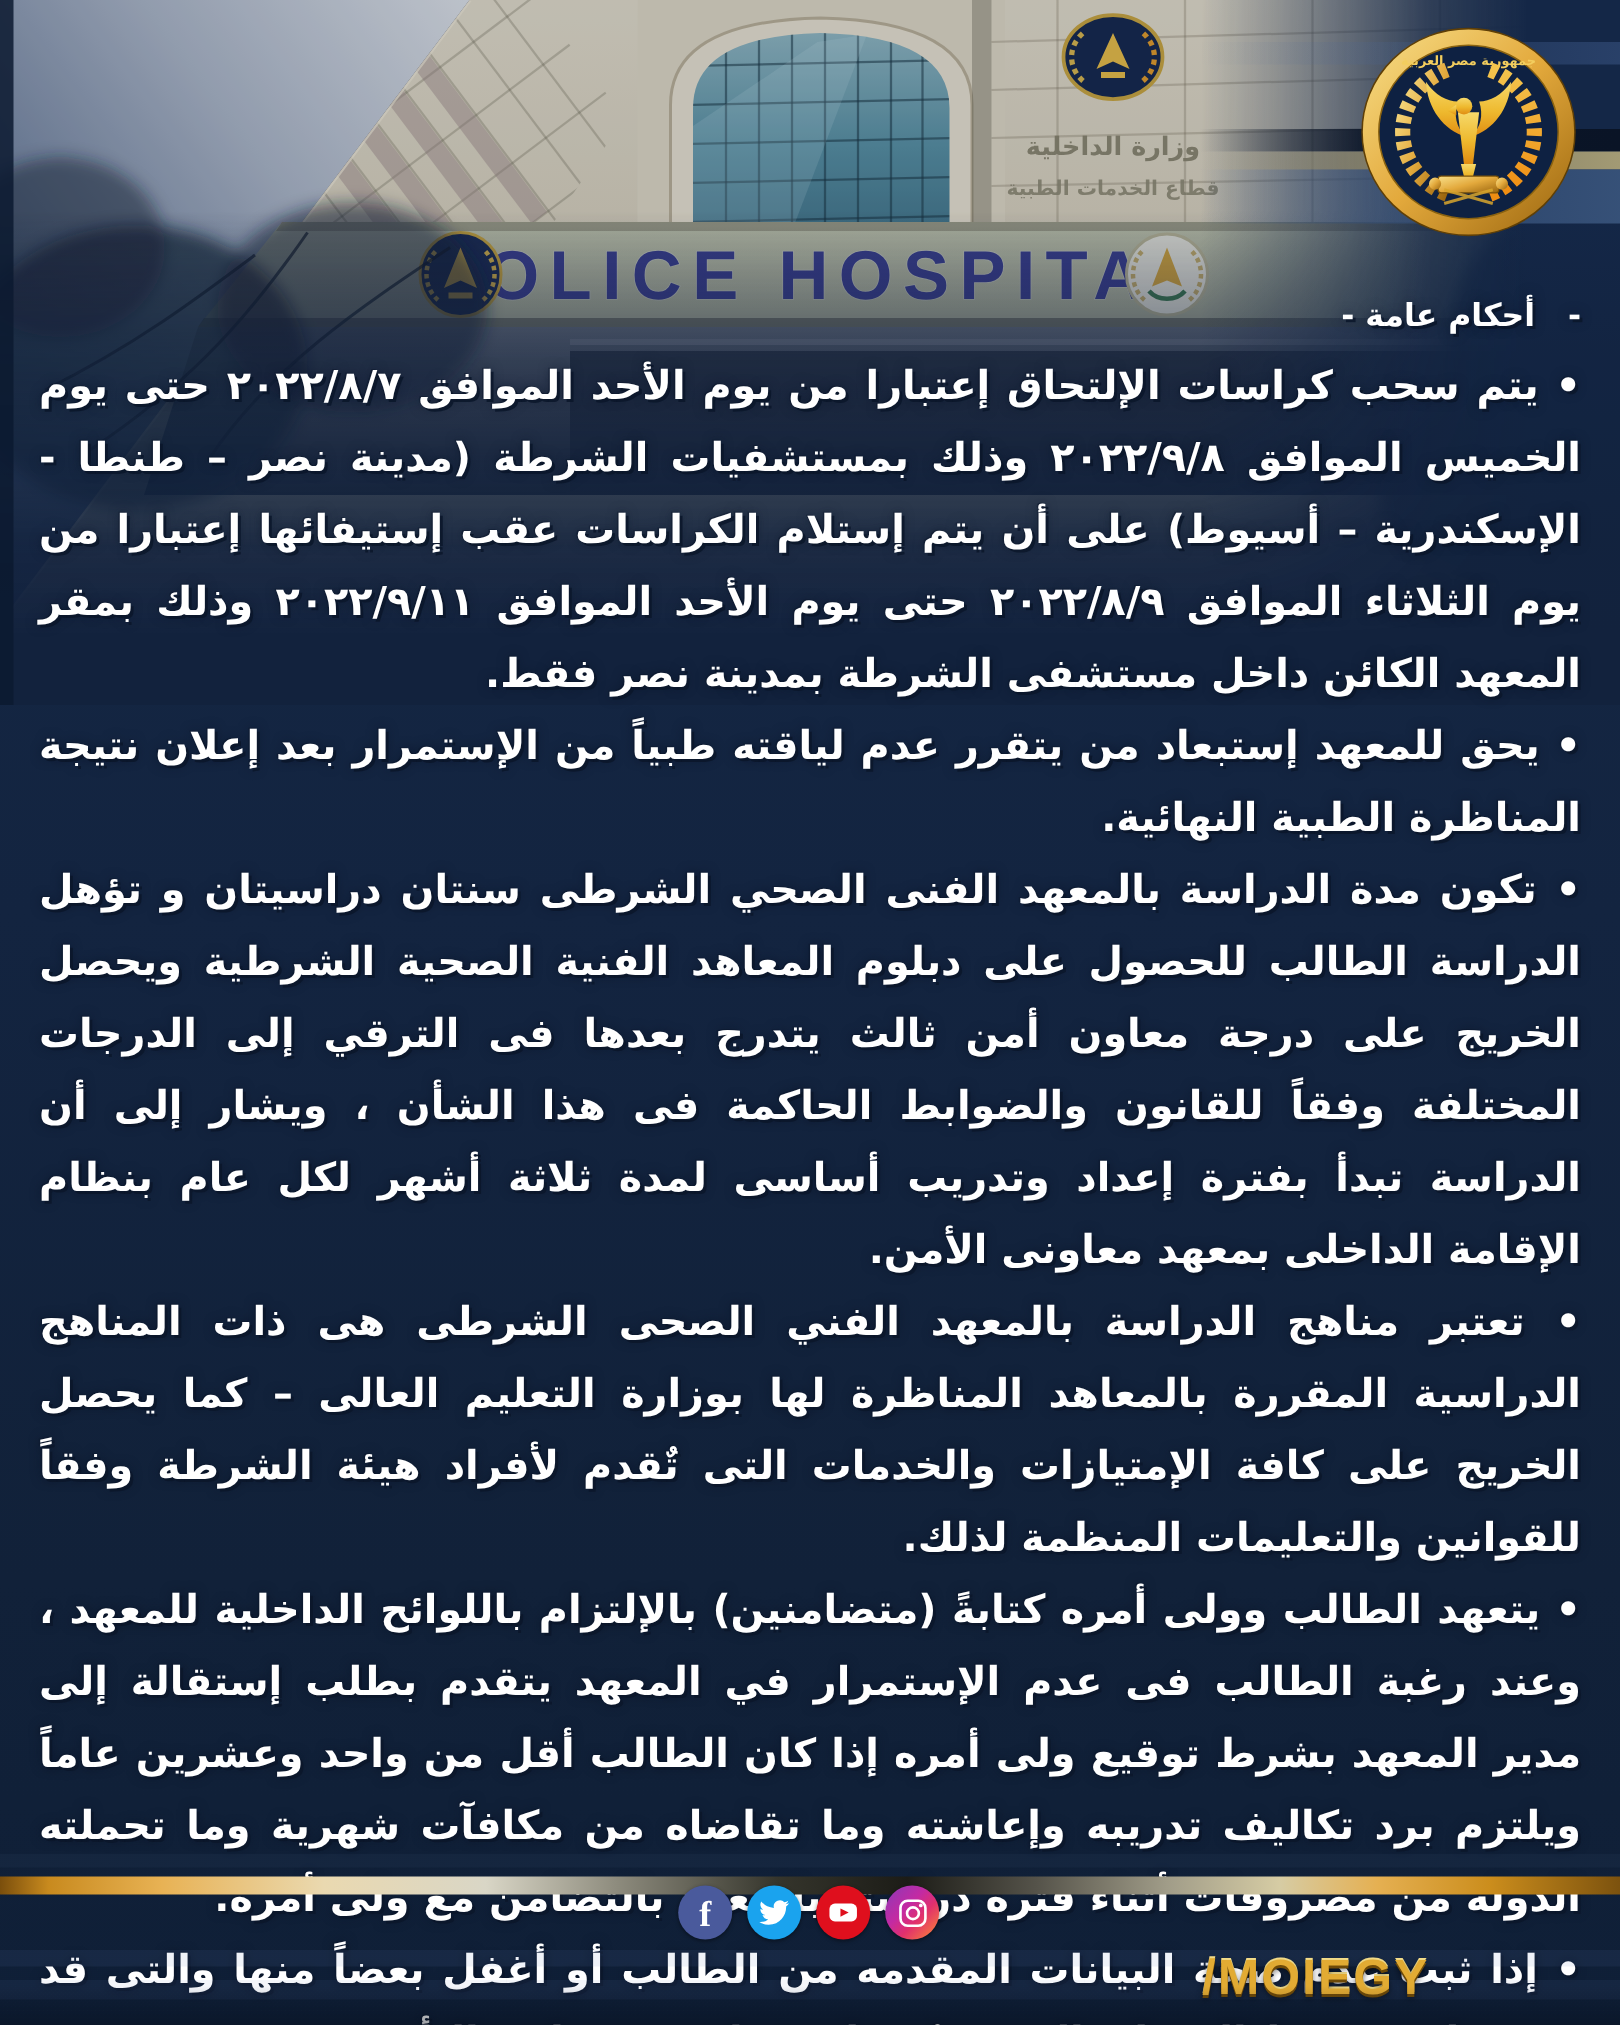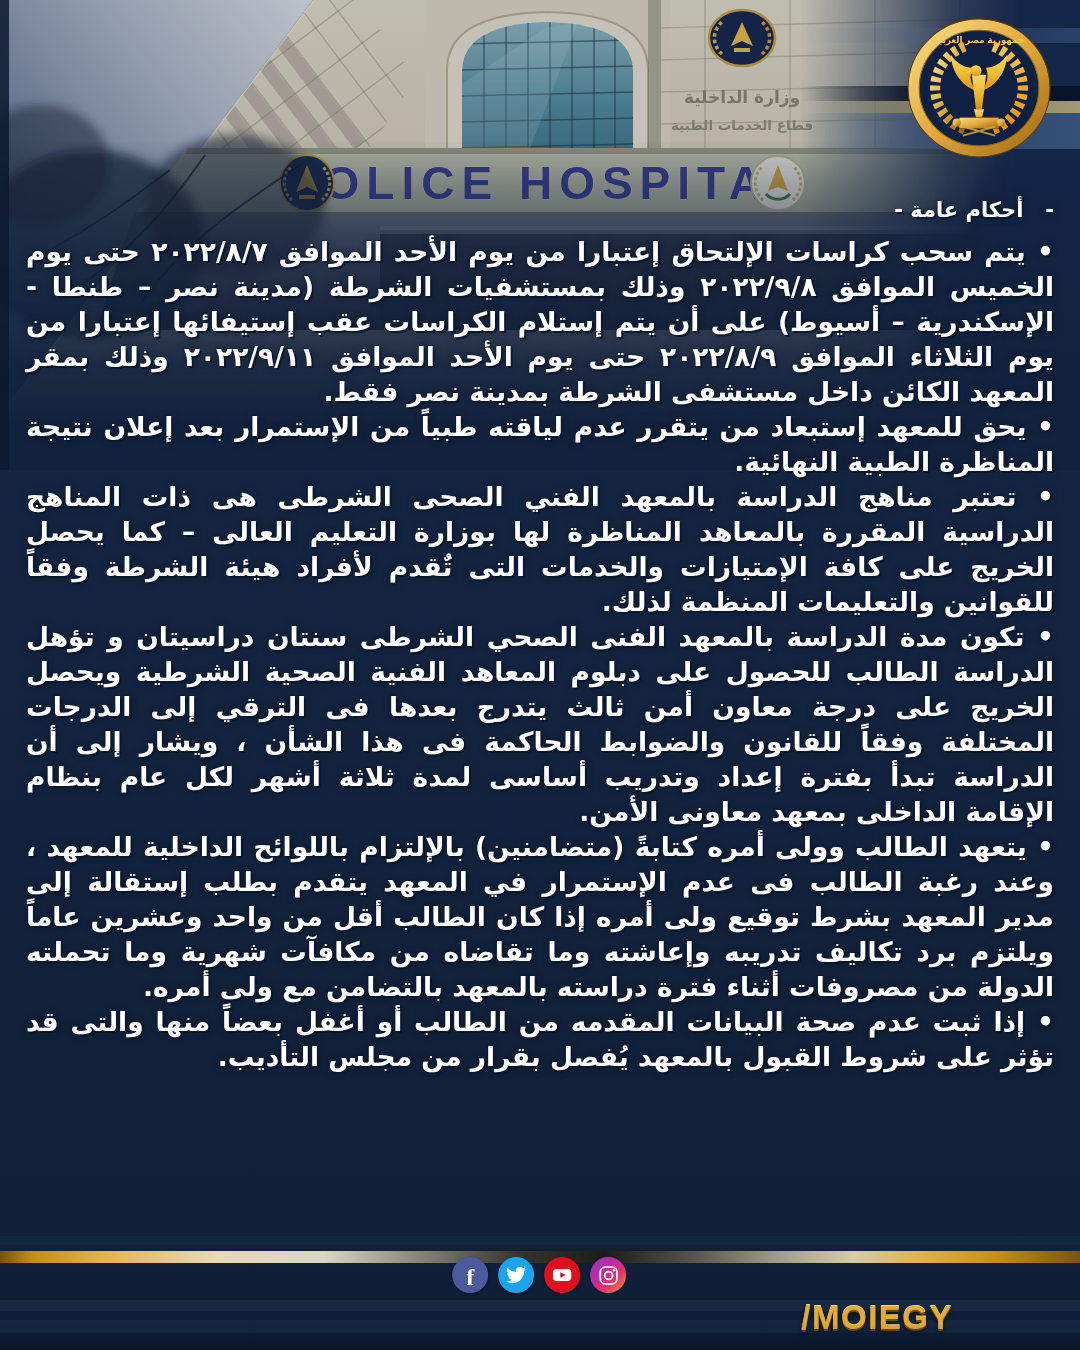--- a/index.html
+++ b/index.html
@@ -19,21 +19,21 @@
     position:absolute; top:198px; right:26px; left:26px; direction:rtl;
     color:#ffffff;
   }
   .heading {
     font-size:21px; font-weight:bold; text-align:right; letter-spacing:0;
     text-shadow:2px 2px 0 rgba(11,22,42,.85), 0 0 8px rgba(8,18,36,.6);
     margin-bottom:12px; padding-left:4px;
   }
   .provisions { margin-top:2px; }
   .provisions p {
-    font-size:26.5px; font-weight:bold; line-height:35px;
+    font-size:26.5px; font-weight:bold; line-height:48px;
     text-align:justify; text-justify:inter-word;
     text-shadow:2px 2px 0 rgba(11,22,42,.85), -1px -1px 0 rgba(11,22,42,.45), 0 0 7px rgba(8,18,36,.55);
   }
   
   .footer-stripe {
     position:absolute; top:1251px; left:0; width:1080px; height:12px;
     background:linear-gradient(90deg,
       #7a4e0c 0%, #c88a1e 3%, #e8b254 10%, #ead9b0 20%, #d9d6c6 30%,
       #8e8c7e 38%, #35352c 48%, #1c1c17 56%, #55534a 64%, #a09c88 72%,
       #d6cca4 79%, #e5b052 85%, #cb8d1c 92%, #7c520e 100%);
@@ -318,22 +318,22 @@
       </g>
     </svg>
   </div>
 
   <div class="content">
     <div class="heading">-&nbsp;&nbsp; أحكام عامة -</div>
     <div class="provisions" dir="rtl">
 
     <p>• يتم سحب كراسات الإلتحاق إعتبارا من يوم الأحد الموافق ٢٠٢٢/٨/٧ حتى يوم الخميس الموافق ٢٠٢٢/٩/٨ وذلك بمستشفيات الشرطة (مدينة نصر – طنطا - الإسكندرية – أسيوط) على أن يتم إستلام الكراسات عقب إستيفائها إعتبارا من يوم الثلاثاء الموافق ٢٠٢٢/٨/٩ حتى يوم الأحد الموافق ٢٠٢٢/٩/١١ وذلك بمقر المعهد الكائن داخل مستشفى الشرطة بمدينة نصر فقط.</p>
         <p>• يحق للمعهد إستبعاد من يتقرر عدم لياقته طبياً من الإستمرار بعد إعلان نتيجة المناظرة الطبية النهائية.</p>
+        <p>• تكون مدة الدراسة بالمعهد الفنى الصحي الشرطى سنتان دراسيتان و تؤهل الدراسة الطالب للحصول على دبلوم المعاهد الفنية الصحية الشرطية ويحصل الخريج على درجة معاون أمن ثالث يتدرج بعدها فى الترقي إلى الدرجات المختلفة وفقاً للقانون والضوابط الحاكمة فى هذا الشأن ، ويشار إلى أن الدراسة تبدأ بفترة إعداد وتدريب أساسى لمدة ثلاثة أشهر لكل عام بنظام الإقامة الداخلى بمعهد معاونى الأمن.</p>
         <p>• تعتبر مناهج الدراسة بالمعهد الفني الصحى الشرطى هى ذات المناهج الدراسية المقررة بالمعاهد المناظرة لها بوزارة التعليم العالى – كما يحصل الخريج على كافة الإمتيازات والخدمات التى تٌقدم لأفراد هيئة الشرطة وفقاً للقوانين والتعليمات المنظمة لذلك.</p>
-        <p>• تكون مدة الدراسة بالمعهد الفنى الصحي الشرطى سنتان دراسيتان و تؤهل الدراسة الطالب للحصول على دبلوم المعاهد الفنية الصحية الشرطية ويحصل الخريج على درجة معاون أمن ثالث يتدرج بعدها فى الترقي إلى الدرجات المختلفة وفقاً للقانون والضوابط الحاكمة فى هذا الشأن ، ويشار إلى أن الدراسة تبدأ بفترة إعداد وتدريب أساسى لمدة ثلاثة أشهر لكل عام بنظام الإقامة الداخلى بمعهد معاونى الأمن.</p>
         <p>• يتعهد الطالب وولى أمره كتابةً (متضامنين) بالإلتزام باللوائح الداخلية للمعهد ، وعند رغبة الطالب فى عدم الإستمرار في المعهد يتقدم بطلب إستقالة إلى مدير المعهد بشرط توقيع ولى أمره إذا كان الطالب أقل من واحد وعشرين عاماً ويلتزم برد تكاليف تدريبه وإعاشته وما تقاضاه من مكافآت شهرية وما تحملته الدولة من مصروفات أثناء فترة دراسته بالمعهد بالتضامن مع ولى أمره.</p>
         <p>• إذا ثبت عدم صحة البيانات المقدمه من الطالب أو أغفل بعضاً منها والتى قد تؤثر على شروط القبول بالمعهد يُفصل بقرار من مجلس التأديب.</p>
       </div>
   </div>
 
   <div class="footer-band band-c"></div>
   <div class="footer-stripe"></div>
   <div class="footer-band band-a"></div>
   <div class="footer-band band-b"></div>
 

